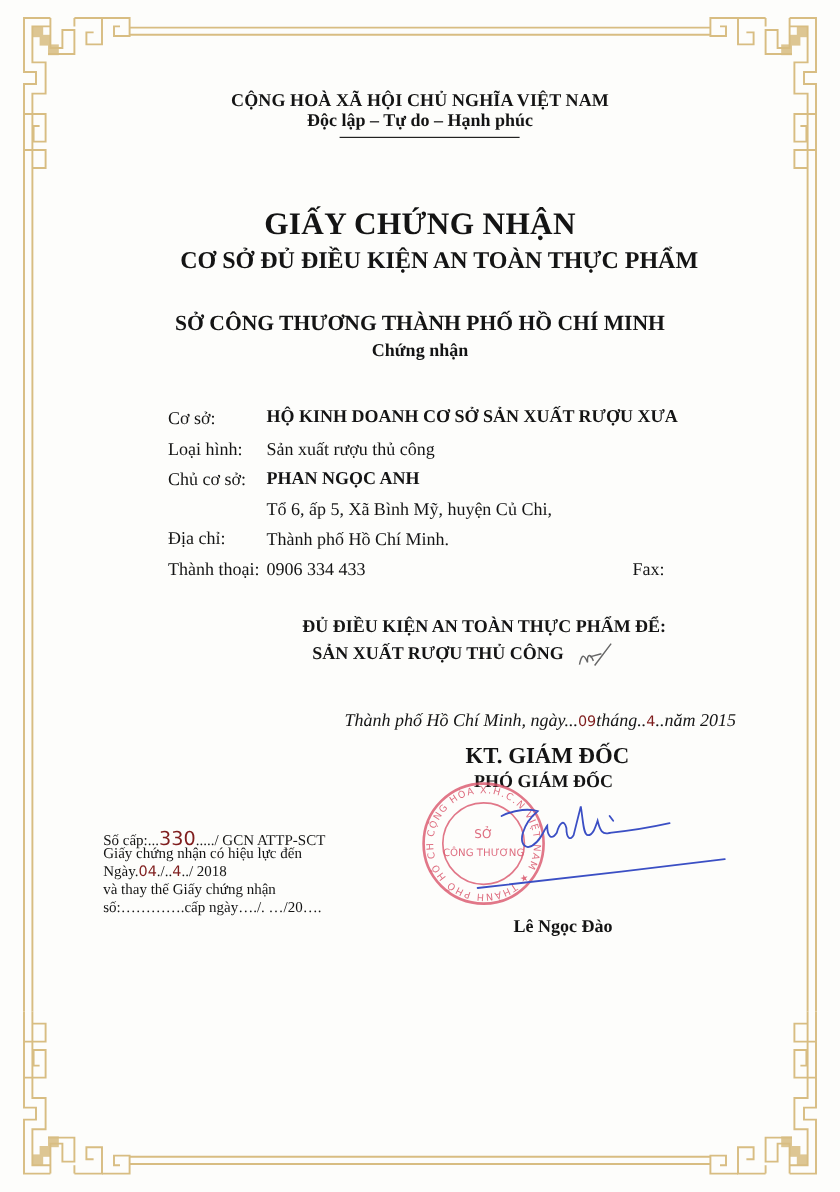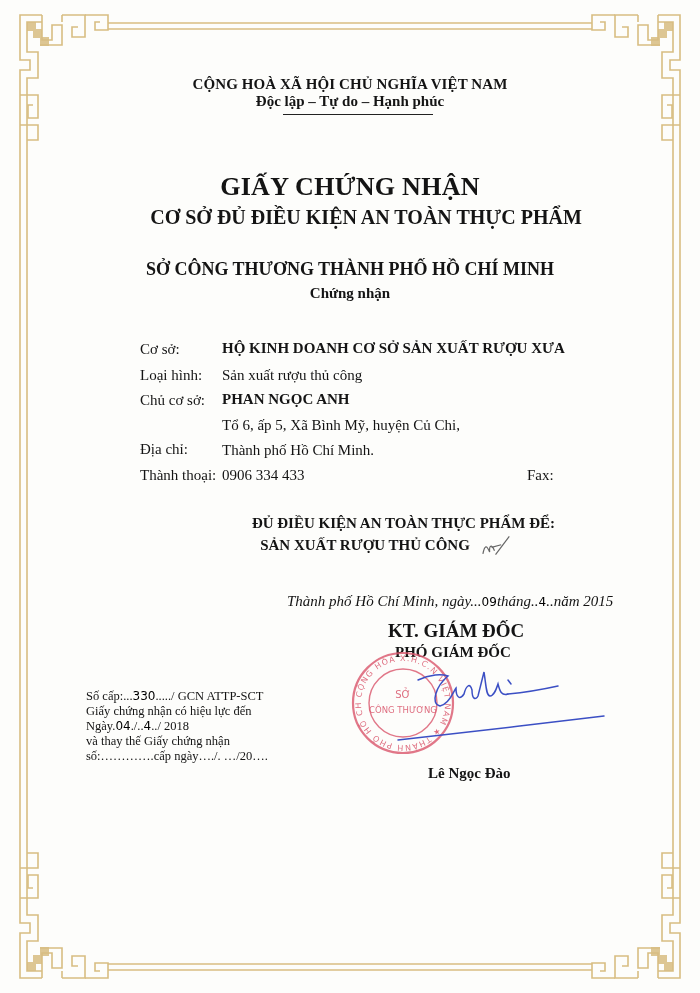--- a/index.html
+++ b/index.html
@@ -6,21 +6,21 @@
   body {
     width: 700px; height: 993px; position: relative; overflow: hidden;
     background: #fdfdfb;
     font-family: "Liberation Serif", "DejaVu Serif", serif;
     color: #141414;
   }
   .frame { position: absolute; inset: 0; pointer-events: none; }
   .abs { position: absolute; white-space: nowrap; }
   .center { left: 0; right: 0; text-align: center; }
   .bold { font-weight: bold; }
-  .blue { color: #000000; font-family: "DejaVu Sans", sans-serif; font-style: normal; }
+  .blue { color: #7f1d1d; font-family: "DejaVu Sans", sans-serif; font-style: normal; }
 
   #nation-title { top: 76px; font-size: 15px; font-weight: bold; letter-spacing: 0.1px; }
   #motto { top: 93px; font-size: 15px; font-weight: bold; }
   #motto-line { position: absolute; top: 114px; left: 283px; width: 150px; height: 0; border-top: 1.5px solid #222; }
 
   #cert-title { top: 172px; font-size: 26px; font-weight: bold; letter-spacing: 0.3px; }
   #cert-subtitle { top: 206px; font-size: 20px; font-weight: bold; margin-left: 32px; }
   #issuer { top: 259px; font-size: 18px; font-weight: bold; }
   #certifies { top: 285px; font-size: 15px; font-weight: bold; }
 
@@ -168,21 +168,21 @@
     <path d="M118,34 C140,32 150,30 168,26"></path>
     <path d="M118,20 L121,24"></path>
     <path d="M8,80 C60,74 150,64 214,56"></path>
   </g>
 </svg>
 
 <div id="signer" class="abs">Lê Ngọc Đào</div>
 
 <div>
   <div class="note" style="top:689px;">
-    <span>Số cấp:...</span><span class="blue" style="font-size:12px;">330</span><span>...../ GCN ATTP-SCT</span>
+    <span>Số cấp:...</span><span class="blue" style="font-size:16px;">330</span><span>...../ GCN ATTP-SCT</span>
   </div>
   <div class="note" style="top:704px;">Giấy chứng nhận có hiệu lực đến</div>
   <div class="note" style="top:719px;">
     <span>Ngày.</span><span class="blue" style="font-size:12px;">04</span><span>./..</span><span class="blue" style="font-size:12px;">4</span><span>../  2018</span>
   </div>
   <div class="note" style="top:734px;">và thay thế Giấy chứng nhận</div>
   <div class="note" style="top:749px;">số:………….cấp ngày…./. …/20….</div>
 </div>
 
 </body></html>

